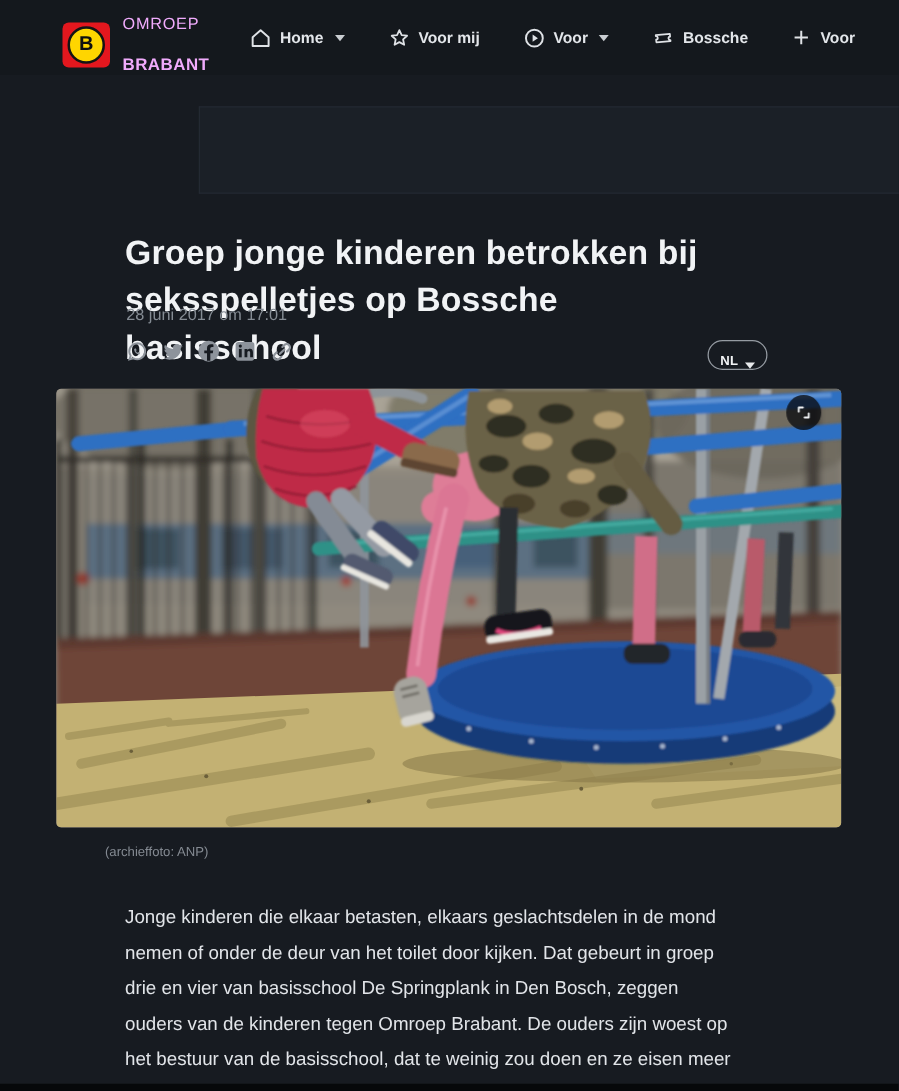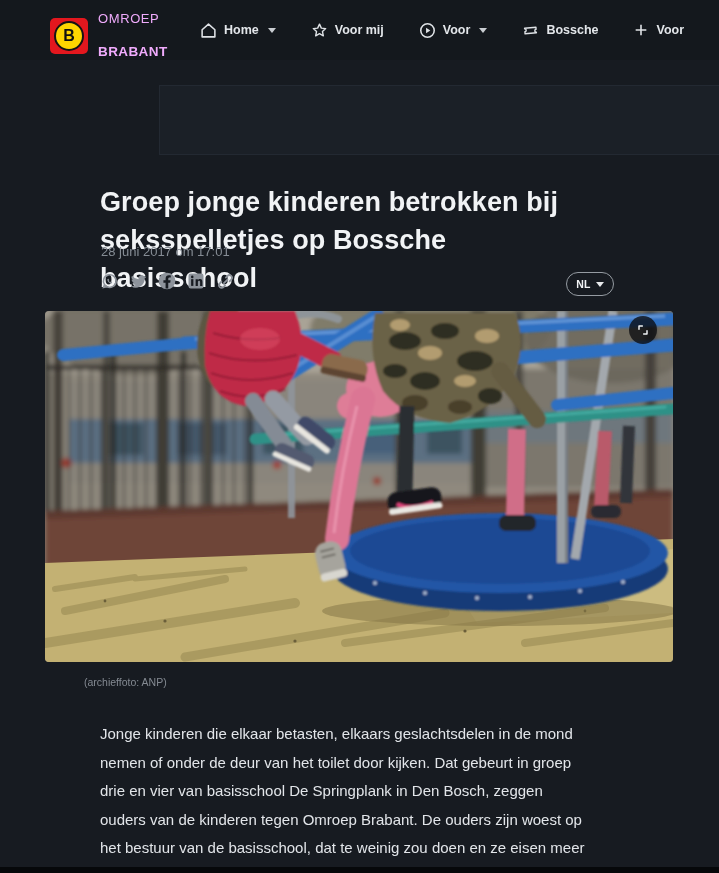--- a/index.html
+++ b/index.html
@@ -33,21 +33,21 @@
     background:#1b2027;border:1px solid #232932;border-right:none;}
 
   
   .title{position:absolute;left:100px;top:165px;width:490px;
     font-size:27px;line-height:38px;font-weight:700;color:#f1f3f5;letter-spacing:.1px;}
   .pubdate{position:absolute;left:101px;top:244px;font-size:13px;color:#858c94;}
   .share-row{position:absolute;left:99px;top:271px;display:flex;align-items:center;gap:9px;}
   .share-btn{width:20px;height:20px;display:flex;align-items:center;justify-content:center;cursor:pointer;}
   .share-btn svg{display:block;}
   .lang-pill{position:absolute;left:566px;top:272px;width:46px;height:22px;border:1.5px solid #959ba2;
-    border-radius:12px;display:flex;align-items:center;justify-content:center;gap:5px;cursor:pointer;}
+    border-radius:12px;display:flex;align-items:flex-end;justify-content:center;gap:5px;cursor:pointer;}
   .lang-label{color:#f2f4f6;font-size:10.5px;font-weight:700;letter-spacing:.3px;}
   .lang-caret{width:0;height:0;border-left:4px solid transparent;border-right:4px solid transparent;
     border-top:5px solid #e8eaec;}
 
   .figure{position:absolute;left:45px;top:311px;width:628px;height:351px;border-radius:4px;
     overflow:hidden;background:#8f897e;}
   .figure svg{display:block;}
   .expand-btn{position:absolute;left:629px;top:316px;width:28px;height:28px;border-radius:50%;
     background:rgba(10,12,15,.78);display:flex;align-items:center;justify-content:center;cursor:pointer;}
 

